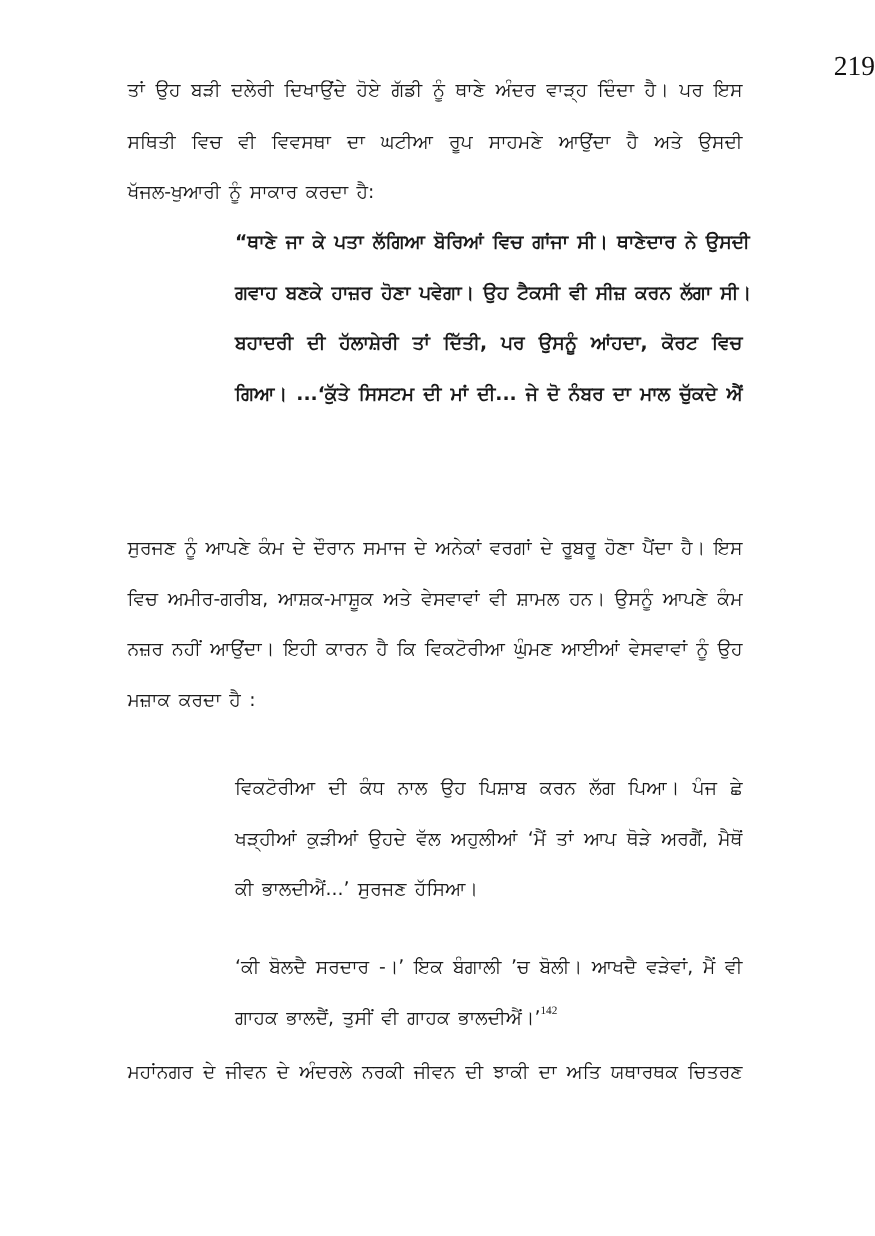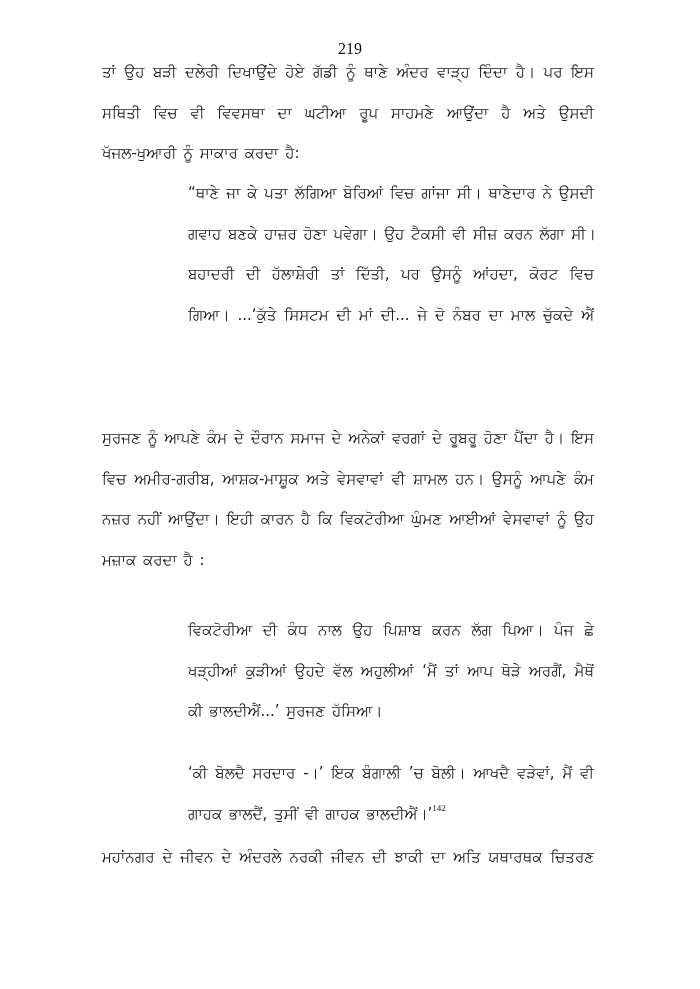--- a/index.html
+++ b/index.html
@@ -1,28 +1,28 @@
 <!DOCTYPE html>
 <html><head>
 <meta charset="utf-8">
 <style>
   html, body { margin: 0; padding: 0; background: #ffffff; }
   body { width: 700px; height: 989px; position: relative; overflow: hidden;
          font-family: "DejaVu Sans", "Liberation Sans", sans-serif; color: #1a1a1a; }
-  .page-number { position: absolute; top: 40px; left: 0; width: 700px; text-align: center;
-         font-family: "Liberation Serif", "DejaVu Serif", serif; font-size: 16px; color: #111; }
+  .page-number { position: absolute; top: 40px; left: 0; width: 700px; text-align: right;
+         font-family: "Liberation Serif", "DejaVu Serif", serif; font-size: 22px; color: #111; }
   .para { position: absolute; left: 102px; width: 492px; font-size: 15px;
          line-height: 40.5px; text-align: justify; text-align-last: left; word-spacing: 2px; }
   .quote { position: absolute; left: 188px; width: 406px; font-size: 15px;
          line-height: 40.5px; text-align: justify; text-align-last: left; word-spacing: 2px; }
   .line { display: block; text-align: justify; text-align-last: justify; white-space: nowrap; overflow: visible; }
   .line.last { text-align-last: left; }
   sup { font-family: "Liberation Serif", serif; font-size: 9px; vertical-align: top; position: relative; top: -6px; }
   #p1 { top: 52px; }
-  #q1 { top: 173px; }
+  #q1 { top: 173px; font-weight: bold; }
   #p2 { top: 418px; }
   #q2 { top: 610px; }
   #q3 { top: 753px; }
   #p3 { top: 837px; }
 </style>
 </head>
 <body>
 
 <div class="page-number">219</div>
 

